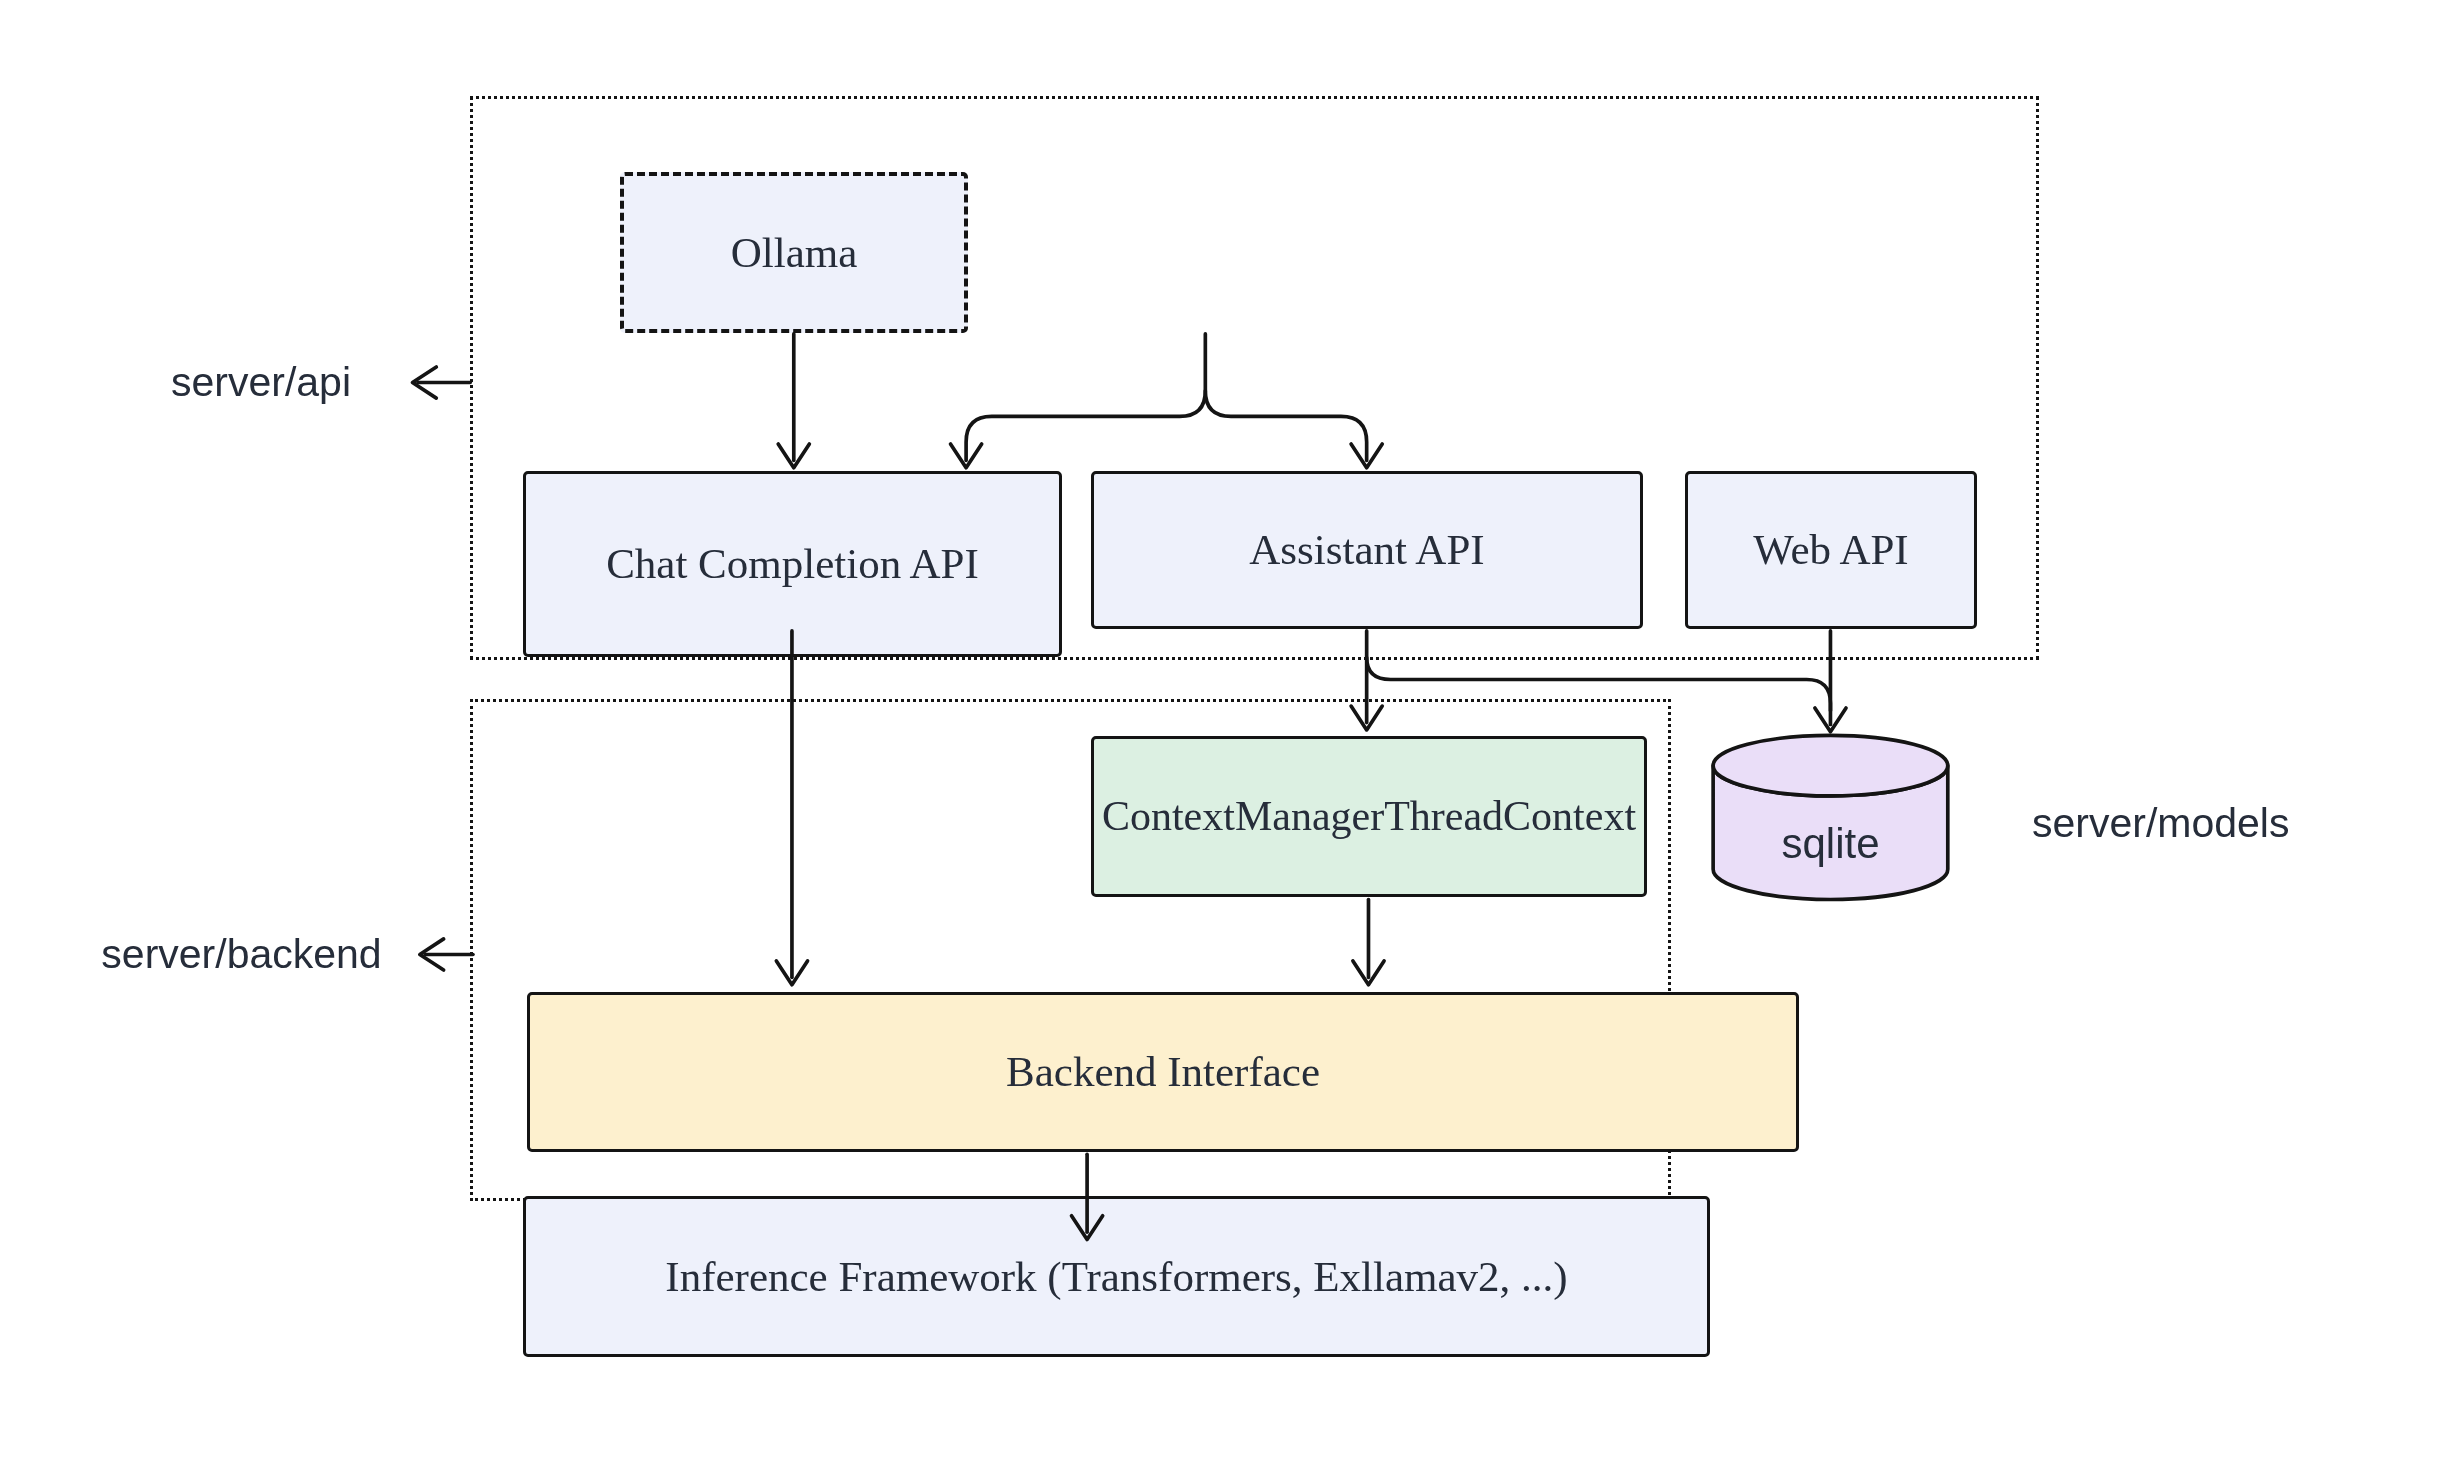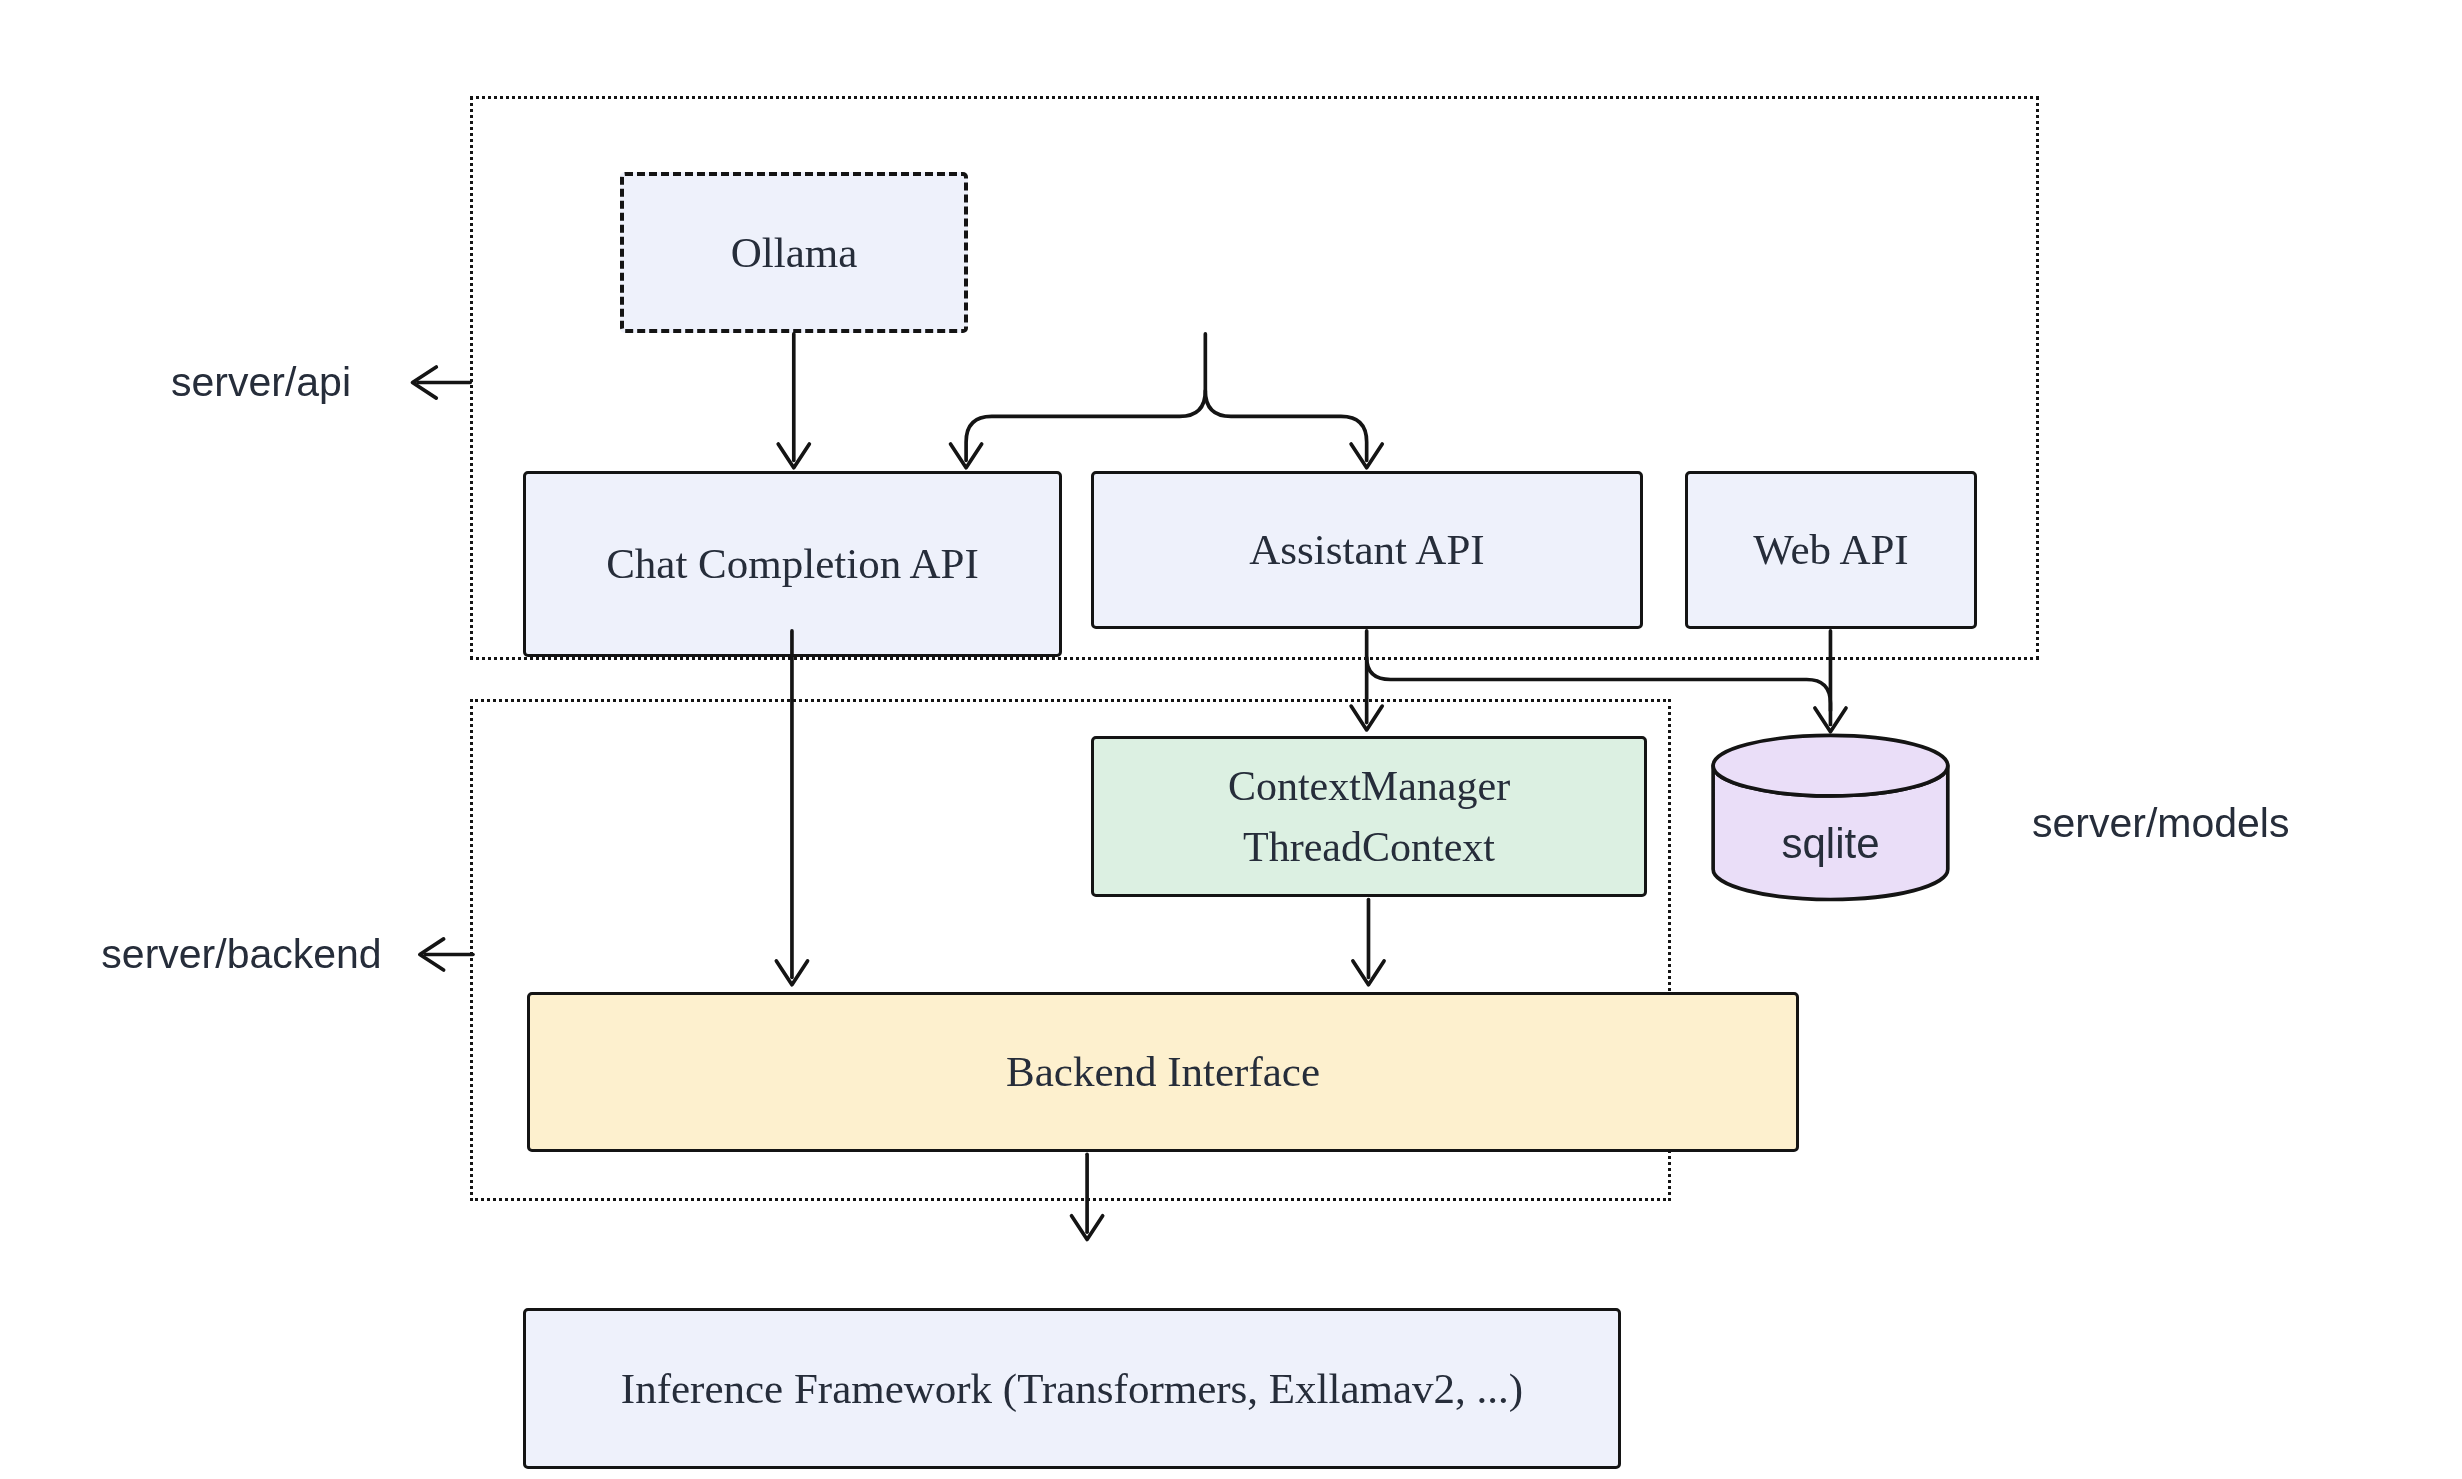--- a/index.html
+++ b/index.html
@@ -25,21 +25,21 @@
     display:flex;align-items:center;justify-content:center;
     font-size:43px;
     text-align:center;
     line-height:1.1;
     font-family:Liberation Serif, serif;
   }
   .node.dashed{border:4.1px dashed var(--stroke,#141414);}
   .fill-blue{background:var(--blue-fill,#eef1fb);}
   .fill-green{background:var(--green-fill,#dcf0e2);}
   .fill-yellow{background:var(--yellow-fill,#fdf0ce);}
-  .two-line{flex-direction:column;align-items:center;}
+  .two-line{align-items:center;}
   .two-line span{display:block;line-height:61px;}
   .side-label{
     position:absolute;
     font-size:41px;
     line-height:57px;
     height:57px;
     white-space:nowrap;
   }
   .align-right{text-align:center;}
   .cyl-label{
@@ -84,21 +84,21 @@
 
   <div class="node fill-green two-line" style="left:1091px;top:736px;width:556px;height:161px;font-size:42px;">
     <span>ContextManager</span>
     <span>ThreadContext</span>
   </div>
 
   <div class="node fill-yellow" style="left:527px;top:992px;width:1272px;height:160px;">
     <span>Backend Interface</span>
   </div>
 
-  <div class="node fill-blue" style="left:523px;top:1308px;width:1098px;height:161px;">
+  <div class="node fill-blue" style="left:523px;top:1196px;width:1187px;height:161px;">
     <span>Inference Framework (Transformers, Exllamav2, ...)</span>
   </div>
 
   <svg class="edges" width="2462" height="1480" viewBox="0 0 2686 1614">
 
     <g>
       <path class="shape-fill" d="M1869 835 L1869 948 A128 33 0 0 0 2125 948 L2125 835 A128 33 0 0 1 1869 835 Z"></path>
       <ellipse class="shape-fill" cx="1997" cy="835" rx="128" ry="33"></ellipse>
     </g>
 

